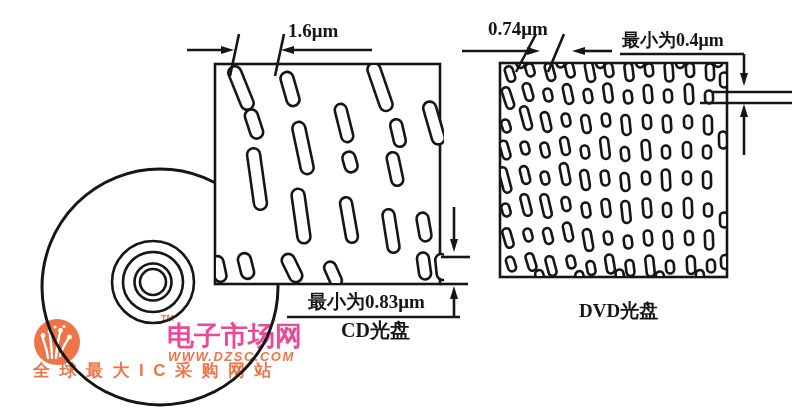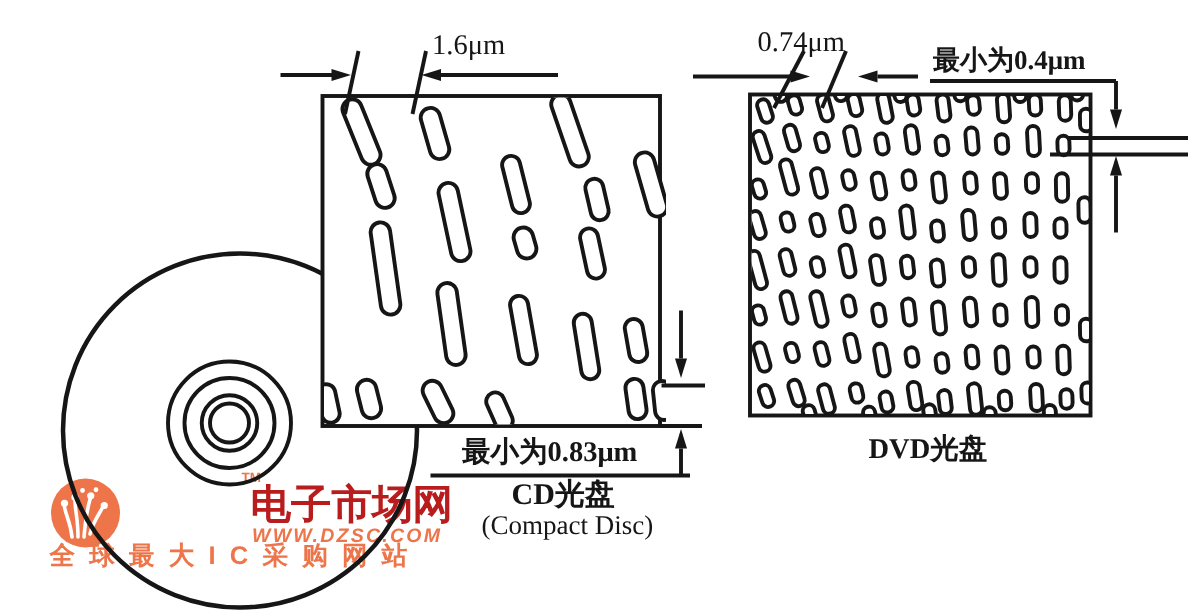--- a/index.html
+++ b/index.html
@@ -10,21 +10,21 @@
   #watermark-layer{position:absolute;inset:0;z-index:1;}
   #art{position:absolute;left:0;top:0;z-index:2;pointer-events:none;}
   .lbl{position:absolute;z-index:3;color:#161616;white-space:nowrap;line-height:1.05;}
   
   .ln line, .ln circle, .ln path{stroke:#161616;stroke-width:2.6;fill:none;}
   .ln .thick{stroke-width:3;}
   .ln polygon{fill:#161616;stroke:none;}
   .box{fill:#ffffff;stroke:#161616;stroke-width:2.6;}
   .pitgrp rect{fill:#ffffff;stroke:#161616;stroke-width:2.6;}
   
-  .serif{font-family:"Liberation Serif","DejaVu Serif",serif;font-weight:400;}
+  .serif{font-family:"Liberation Serif","DejaVu Serif",serif;font-weight:700;}
   .cjk{font-weight:700;font-family:"Liberation Serif","DejaVu Serif",serif;}
   .f19{font-size:19px;} .f18{font-size:18px;text-align:right;} .f20{font-size:20px;}
   
   .wm{position:absolute;color:#ED7549;white-space:nowrap;line-height:1;}
   .wm-brand{left:82px;top:321px;font-size:38px;font-weight:900;letter-spacing:2px;}
   .wm-suffix{left:167px;top:323px;font-size:27px;font-weight:800;}
   .wm-tm{left:161px;top:314px;font-size:9px;font-weight:700;}
   .wm-url{left:168px;top:350px;font-size:13px;font-weight:700;letter-spacing:1.5px;font-style:italic;}
   .wm-tagline{left:33px;top:362px;font-size:17px;font-weight:600;letter-spacing:9.5px;}
   .wm-logo{position:absolute;left:33px;top:318px;}
@@ -46,21 +46,21 @@
       <g fill="#ffffff">
         <circle cx="10" cy="17.5" r="2.4"></circle>
         <circle cx="17" cy="13.5" r="2.4"></circle>
         <circle cx="27.5" cy="12.5" r="2.4"></circle>
         <circle cx="36.5" cy="19" r="2.4"></circle>
         <circle cx="22" cy="9" r="1.6"></circle>
         <circle cx="31" cy="8.5" r="1.6"></circle>
       </g>
     </svg>
     <div class="wm wm-tm" style="color: rgb(237, 117, 73);">TM</div>
-    <div class="wm wm-suffix" style="color: #b91c1c;">电子市场网</div>
+    <div class="wm wm-suffix" style="color: #ec4899;">电子市场网</div>
     <div class="wm wm-url" style="color: rgb(237, 117, 73);">WWW.DZSC.COM</div>
     <div class="wm wm-tagline" style="color: rgb(237, 117, 73);">全球最大IC采购网站</div>
   </div>
 
   <svg id="art" width="800" height="410" viewBox="0 0 800 410">
     <defs>
       <clipPath id="cdclip">
           <rect x="216" y="65" width="228" height="218"></rect>
         </clipPath>
       <clipPath id="dvdclip">
@@ -241,20 +241,19 @@
       <polygon points="454,252 450,239 458,239"></polygon>
       <line x1="441" y1="257" x2="470" y2="257"></line>
       <line x1="440" y1="284" x2="468" y2="284"></line>
       <polygon points="454,286 450,299 458,299"></polygon>
       <line x1="454" y1="299" x2="454" y2="317"></line>
       <line x1="287" y1="317" x2="460" y2="317"></line>
     </g>
   </svg>
 
   <div class="lbl serif f19" style="left:288px;top:21px;">1.6μm</div>
-  <div class="lbl serif f19" style="left:505px;top:19px;">0.74μm</div>
+  <div class="lbl serif f19" style="left:488px;top:19px;">0.74μm</div>
   <div class="lbl cjk f18" style="left:622px;top:31px;">最小为0.4μm</div>
   <div class="lbl cjk f19" style="left:289px;top:292px;margin-left:19px;">最小为0.83μm</div>
   <div class="lbl cjk f20" style="left:341px;top:320px;">CD光盘</div>
-  <div class="lbl serif f18" style="left:321px;top:341px;">(Compact Disc)</div>
-  <div class="lbl cjk f19" style="left:579px;top:290px;text-align:right;">DVD光盘</div>
+  <div class="lbl cjk f19" style="left:579px;top:301px;text-align:right;">DVD光盘</div>
 
 </div>
 
 </body></html>

